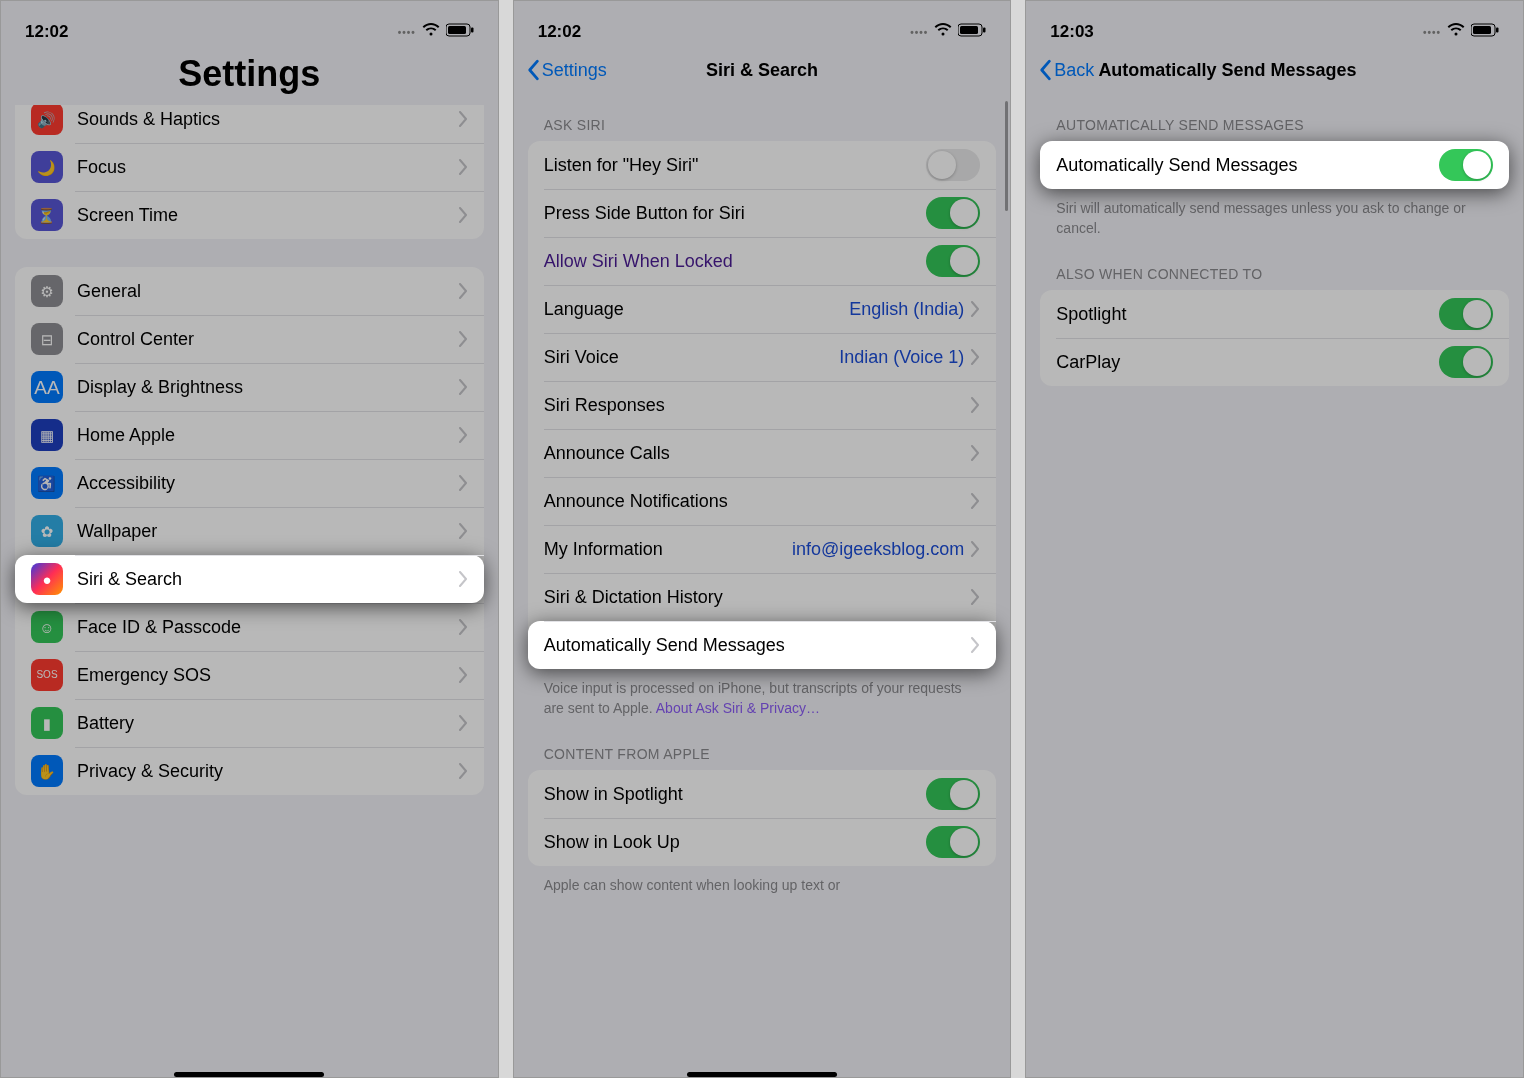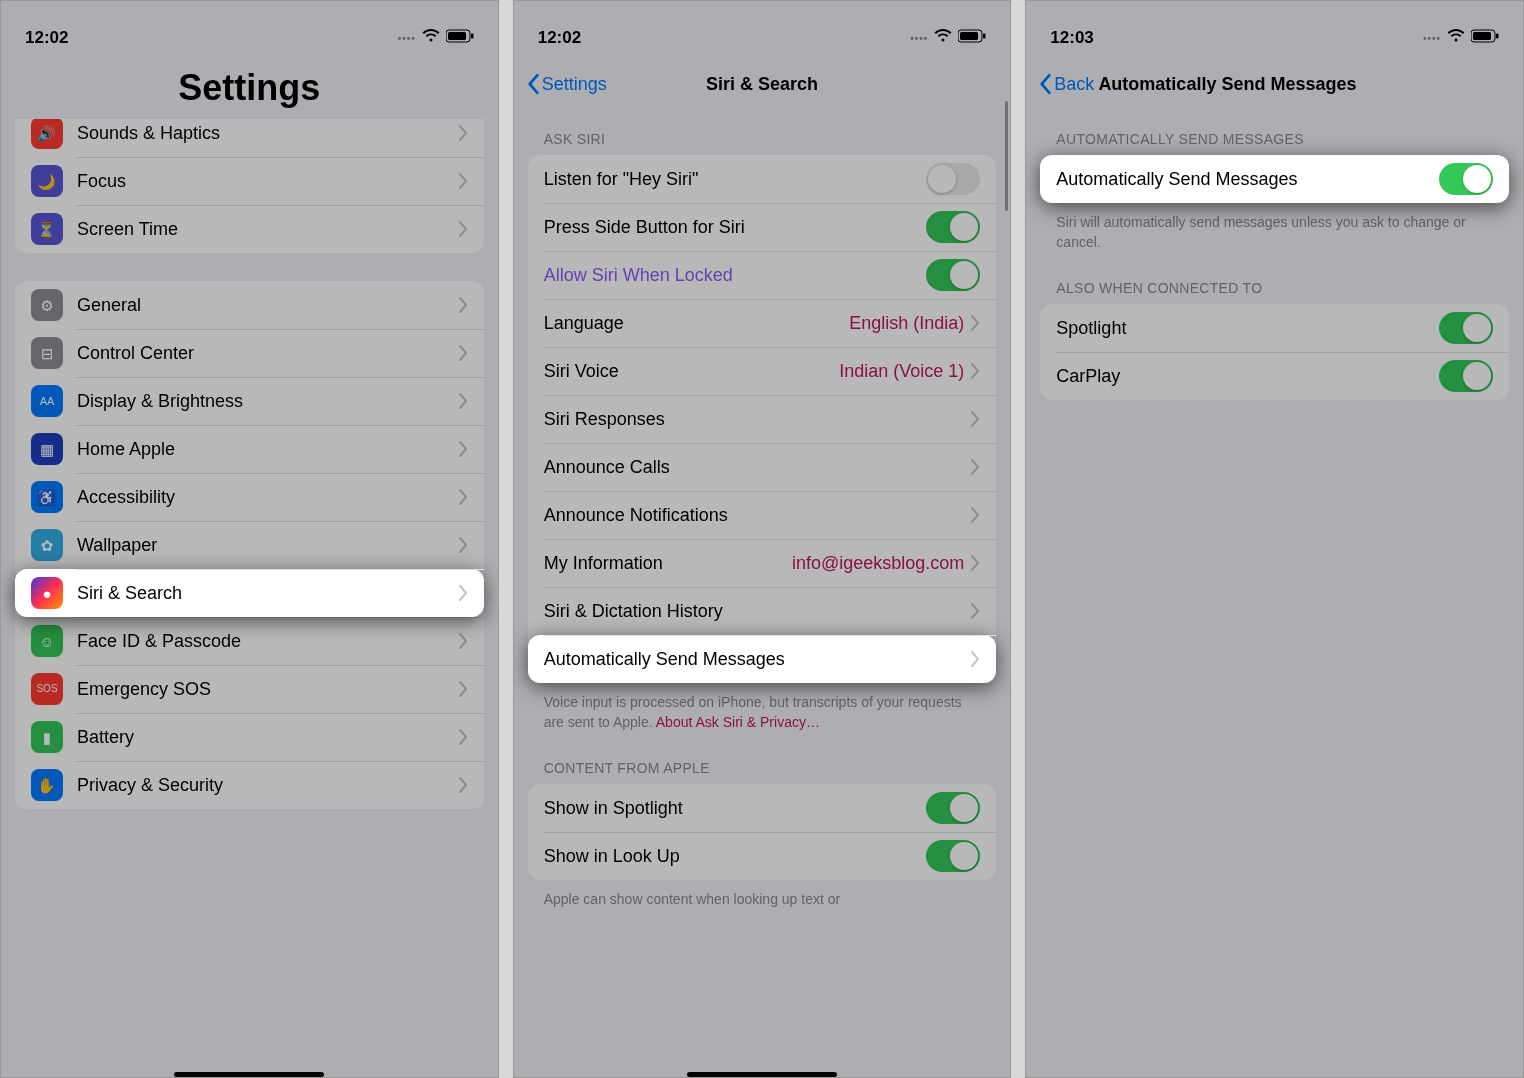--- a/index.html
+++ b/index.html
@@ -27,27 +27,26 @@
     content: "";
     position: absolute;
     inset: 0;
     background: rgba(0,0,0,0.28);
     pointer-events: none;
     z-index: 50;
   }
   .status-bar {
     height: 46px;
     display: flex;
-    align-items: center;
+    align-items: flex-end;
     justify-content: space-between;
     padding: 5px 24px;
     font-weight: 600;
     font-size: 17px;
     color: #000;
-    margin-top: 14px;
   }
   .status-right {
     display: flex;
     align-items: center;
     gap: 6px;
   }
   .dots {
     font-size: 10px;
     letter-spacing: 1px;
     color: #888;
@@ -101,21 +100,21 @@
     text-transform: uppercase;
     padding: 24px 30px 8px;
     letter-spacing: 0.3px;
   }
   .section-footer {
     font-size: 14px;
     color: #8a8a8e;
     padding: 10px 30px 4px;
     line-height: 1.4;
   }
-  .section-footer .link { color: #be185d; }
+  .section-footer .link { color: #8b5cf6; }
   .group {
     background: #fff;
     margin: 0 14px;
     border-radius: 12px;
     overflow: visible;
   }
   .row {
     display: flex;
     align-items: center;
     min-height: 48px;
@@ -140,21 +139,21 @@
     height: 32px;
     border-radius: 8px;
     margin-right: 14px;
     flex-shrink: 0;
     display: flex;
     align-items: center;
     justify-content: center;
     color: #fff;
   }
   .row .label { flex: 1; }
-  .row .value { color: #be185d; font-size: 18px; margin-right: 6px; }
+  .row .value { color: #1d4ed8; font-size: 18px; margin-right: 6px; }
   .chevron svg { width: 10px; height: 16px; }
   .chevron { color: #c5c5c9; display:flex; align-items:center; }
   .toggle {
     width: 54px;
     height: 32px;
     border-radius: 16px;
     background: #e9e9ea;
     position: relative;
     flex-shrink: 0;
   }
@@ -285,21 +284,21 @@
           </span>
           <span class="label">Control Center</span>
           <span class="chevron">
             <svg viewBox="0 0 10 16">
               <path d="M2 1l6 7-6 7" fill="none" stroke="currentColor" stroke-width="2" stroke-linecap="round" stroke-linejoin="round"></path>
             </svg>
           </span>
         </div>
         <div class="row">
           <span class="icon bg-blue">
-            <span class="ico" style="font-size:11px">AA</span>
+            <span class="ico" style="font-size:19px">AA</span>
           </span>
           <span class="label">Display &amp; Brightness</span>
           <span class="chevron">
             <svg viewBox="0 0 10 16">
               <path d="M2 1l6 7-6 7" fill="none" stroke="currentColor" stroke-width="2" stroke-linecap="round" stroke-linejoin="round"></path>
             </svg>
           </span>
         </div>
         <div class="row">
           <span class="icon bg-darkblue">
@@ -428,21 +427,21 @@
             <span class="knob"></span>
           </span>
         </div>
         <div class="row no-icon">
           <span class="label">Press Side Button for Siri</span>
           <span class="toggle on">
             <span class="knob"></span>
           </span>
         </div>
         <div class="row no-icon">
-          <span class="label" style="color:#8b5cf6">Allow Siri When Locked</span>
+          <span class="label" style="color:#4c1d95">Allow Siri When Locked</span>
           <span class="toggle on">
             <span class="knob"></span>
           </span>
         </div>
         <div class="row no-icon">
           <span class="label">Language</span>
           <span class="value">English (India)</span>
           <span class="chevron">
             <svg viewBox="0 0 10 16">
               <path d="M2 1l6 7-6 7" fill="none" stroke="currentColor" stroke-width="2" stroke-linecap="round" stroke-linejoin="round"></path>

